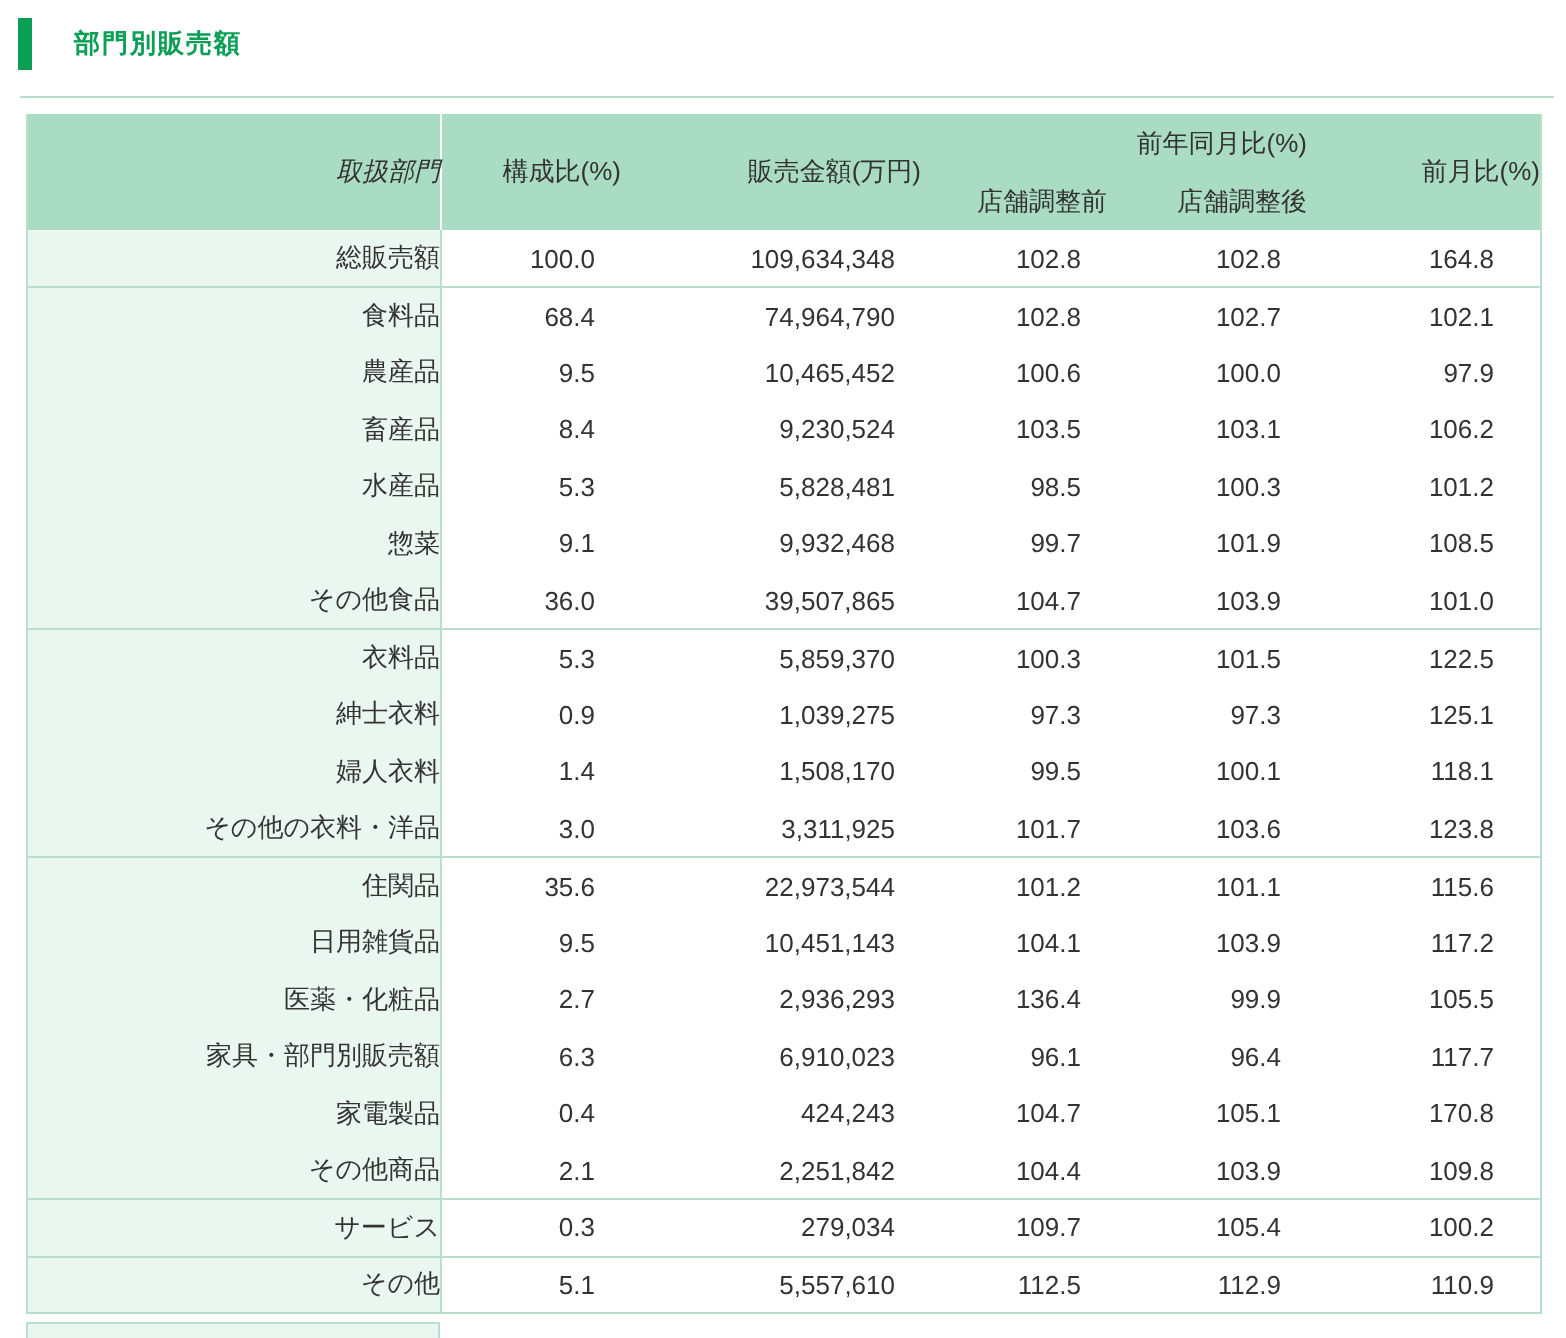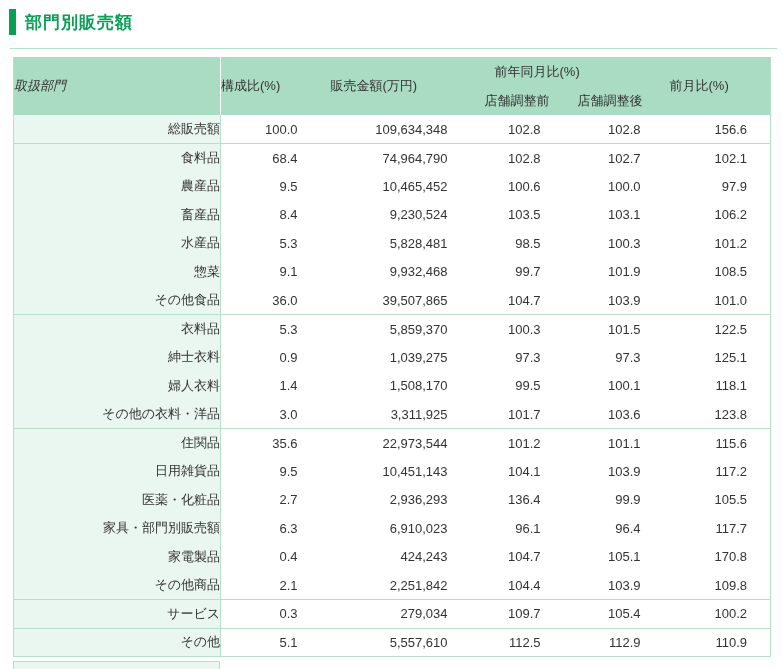--- a/index.html
+++ b/index.html
@@ -24,22 +24,22 @@
     margin: 8px 0 0 9px;
     height: 28px;
   }
   .title-bar {
     width: 7px; height: 26px;
     background: var(--accent);
     margin-right: 9px;
     flex: none;
   }
   .page-title {
-    margin: 0;
-    font-size: 17px;
+    margin: 12px;
+    font-size: 13px;
     font-weight: bold;
     color: var(--accent);
     letter-spacing: 1px;
   }
   .title-rule {
     height: 1px;
     background: var(--border);
     margin: 12px 6px 0 10px;
   }
   table.sales-table {
@@ -48,21 +48,21 @@
     margin: 8px 0 0 13px;
     width: 757px;
     border-left: 1px solid var(--border);
     border-right: 1px solid var(--border);
     border-bottom: 1px solid var(--border);
     font-size: 13px;
   }
   thead th {
     background: var(--header-bg);
     font-weight: normal;
-    text-align: left;
+    text-align: right;
     color: var(--text);
     height: 29px;
     padding: 0;
     vertical-align: middle;
   }
   th.th-dept { border-right: 1px solid #ffffff; font-style: italic; }
   th.th-amount { padding-left: 20px; }
   th.th-yoy { padding-left: 34px; height: 29px; vertical-align: middle; }
   th.th-sub { padding-left: 24px; }
   th.th-mom { padding-left: 16px; }
@@ -127,21 +127,21 @@
         <th class="th-sub">店舗調整後</th>
       </tr>
     </thead>
     <tbody id="table-body">
         <tr>
           <td class="label">総販売額</td>
           <td class="num">100.0</td>
           <td class="num">109,634,348</td>
           <td class="num">102.8</td>
           <td class="num">102.8</td>
-          <td class="num last">156.6</td>
+          <td class="num last">164.8</td>
         </tr>
         <tr class="group-start">
           <td class="label">食料品</td>
           <td class="num">68.4</td>
           <td class="num">74,964,790</td>
           <td class="num">102.8</td>
           <td class="num">102.7</td>
           <td class="num last">102.1</td>
         </tr>
         <tr>

